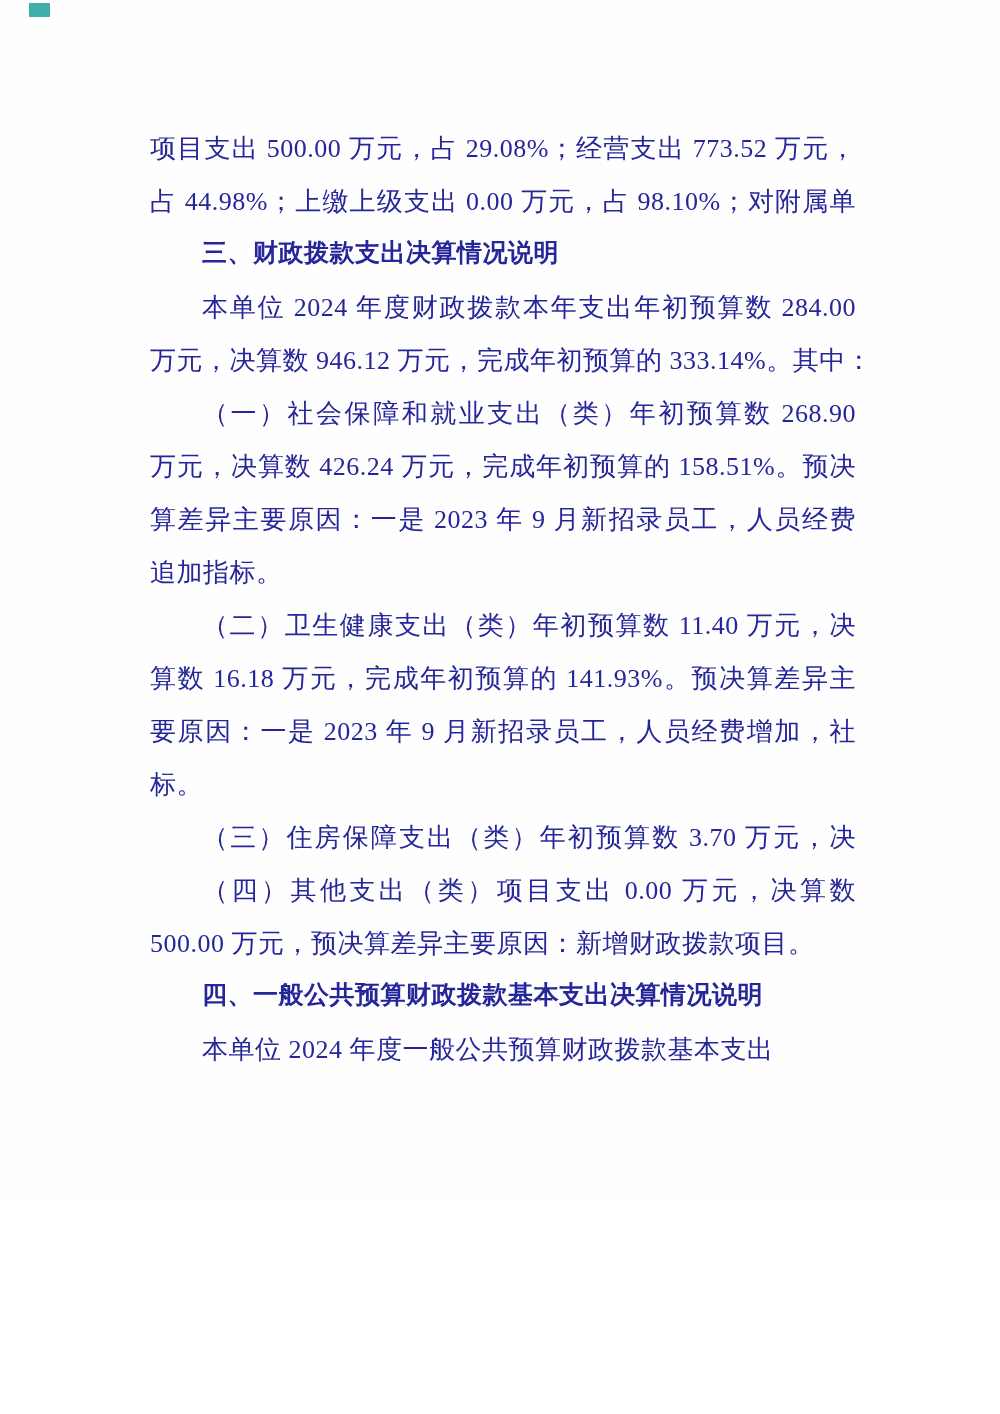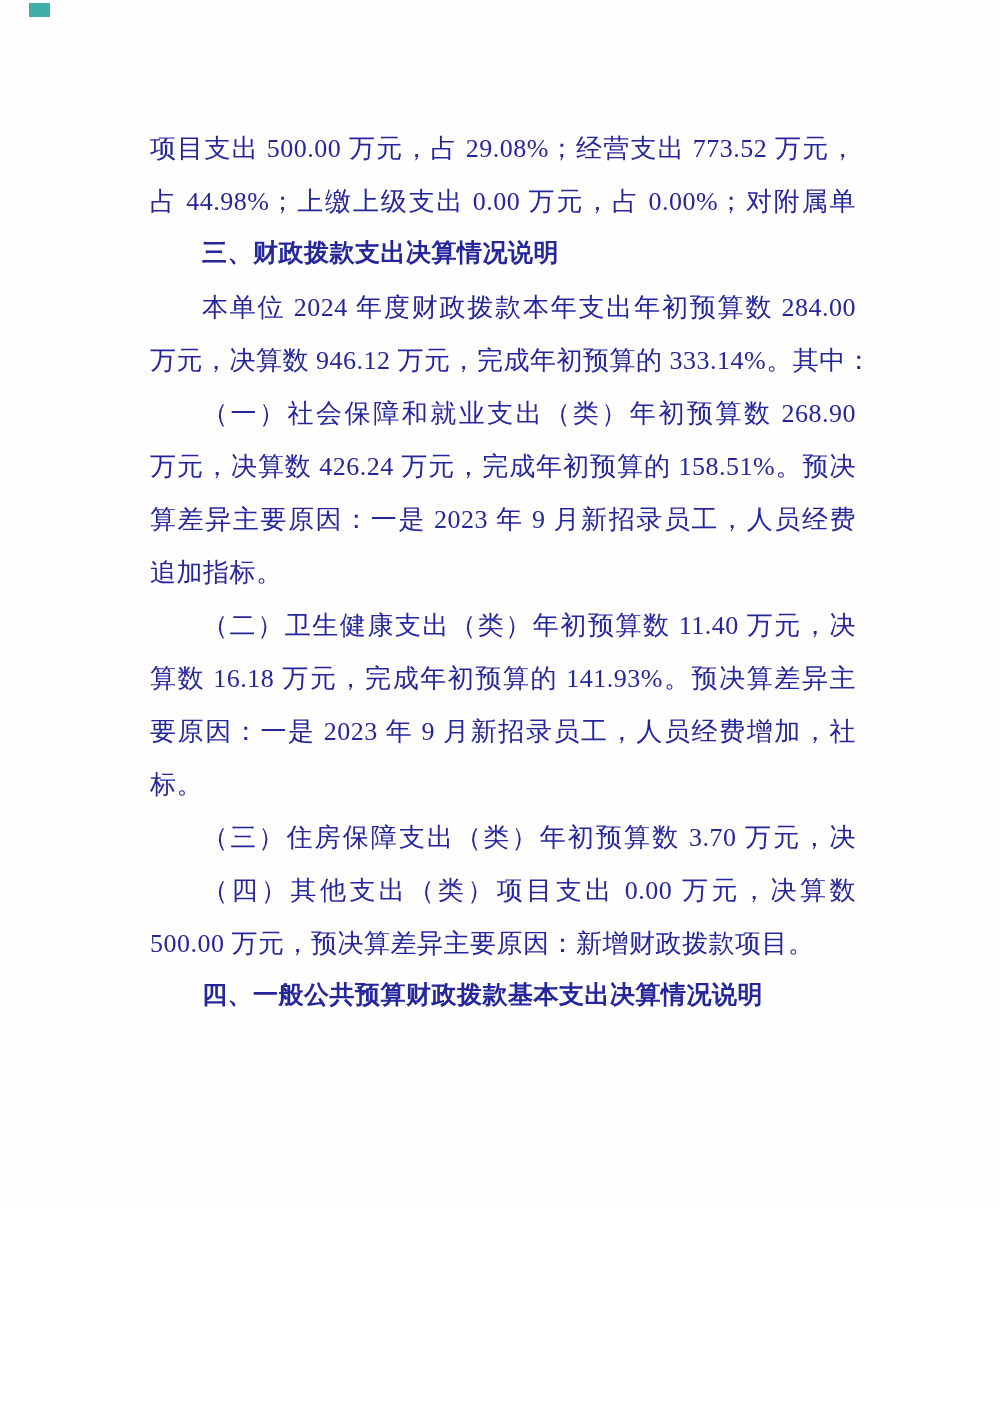--- a/index.html
+++ b/index.html
@@ -53,31 +53,32 @@
     letter-spacing: 2px;
   }
 </style>
 </head>
 <body>
 
 <div class="page" style="background: rgb(254, 254, 254); color: rgb(38, 38, 155);">
   <div class="accent-square" style="background: rgb(65, 175, 169);"></div>
   <div class="text-block" id="text-block">
       <div class="line justify">项目支出 500.00 万元，占 29.08%；经营支出 773.52 万元，</div>
-      <div class="line justify">占 44.98%；上缴上级支出 0.00 万元，占 0.00%；对附属单</div>
+      <div class="line justify">占 44.98%；上缴上级支出 0.00 万元，占 98.10%；对附属单</div>
       <div class="line heading indent">三、财政拨款支出决算情况说明</div>
       <div class="line indent justify">本单位 2024 年度财政拨款本年支出年初预算数 284.00</div>
       <div class="line">万元，决算数 946.12 万元，完成年初预算的 333.14%。其中：</div>
       <div class="line indent justify">（一）社会保障和就业支出（类）年初预算数 268.90</div>
       <div class="line justify">万元，决算数 426.24 万元，完成年初预算的 158.51%。预决</div>
       <div class="line justify">算差异主要原因：一是 2023 年 9 月新招录员工，人员经费</div>
       <div class="line">追加指标。</div>
       <div class="line indent justify">（二）卫生健康支出（类）年初预算数 11.40 万元，决</div>
       <div class="line justify">算数 16.18 万元，完成年初预算的 141.93%。预决算差异主</div>
       <div class="line justify">要原因：一是 2023 年 9 月新招录员工，人员经费增加，社</div>
       <div class="line">标。</div>
       <div class="line indent justify">（三）住房保障支出（类）年初预算数 3.70 万元，决</div>
       <div class="line indent justify">（四）其他支出（类）项目支出 0.00 万元，决算数</div>
       <div class="line">500.00 万元，预决算差异主要原因：新增财政拨款项目。</div>
       <div class="line heading indent">四、一般公共预算财政拨款基本支出决算情况说明</div>
+      <div class="line indent">本单位 2024 年度一般公共预算财政拨款基本支出</div>
     </div>
   <div class="page-number">— 16 —</div>
 </div>
 
 </body></html>

